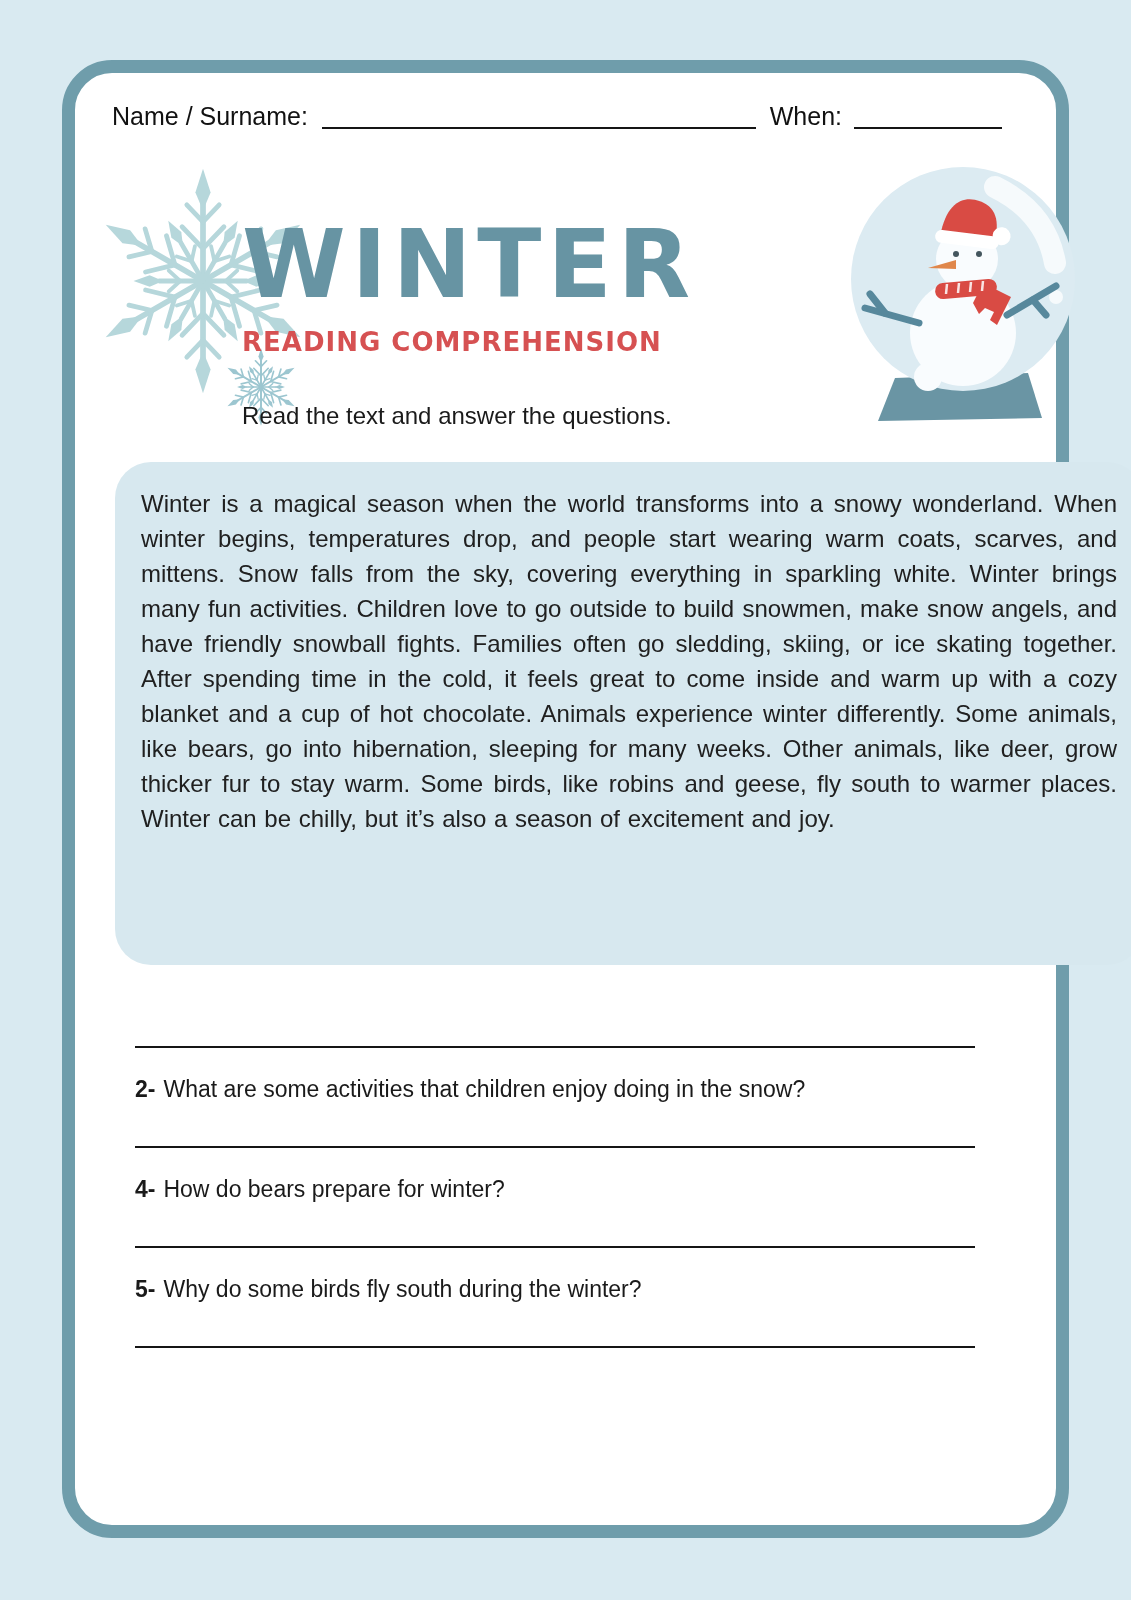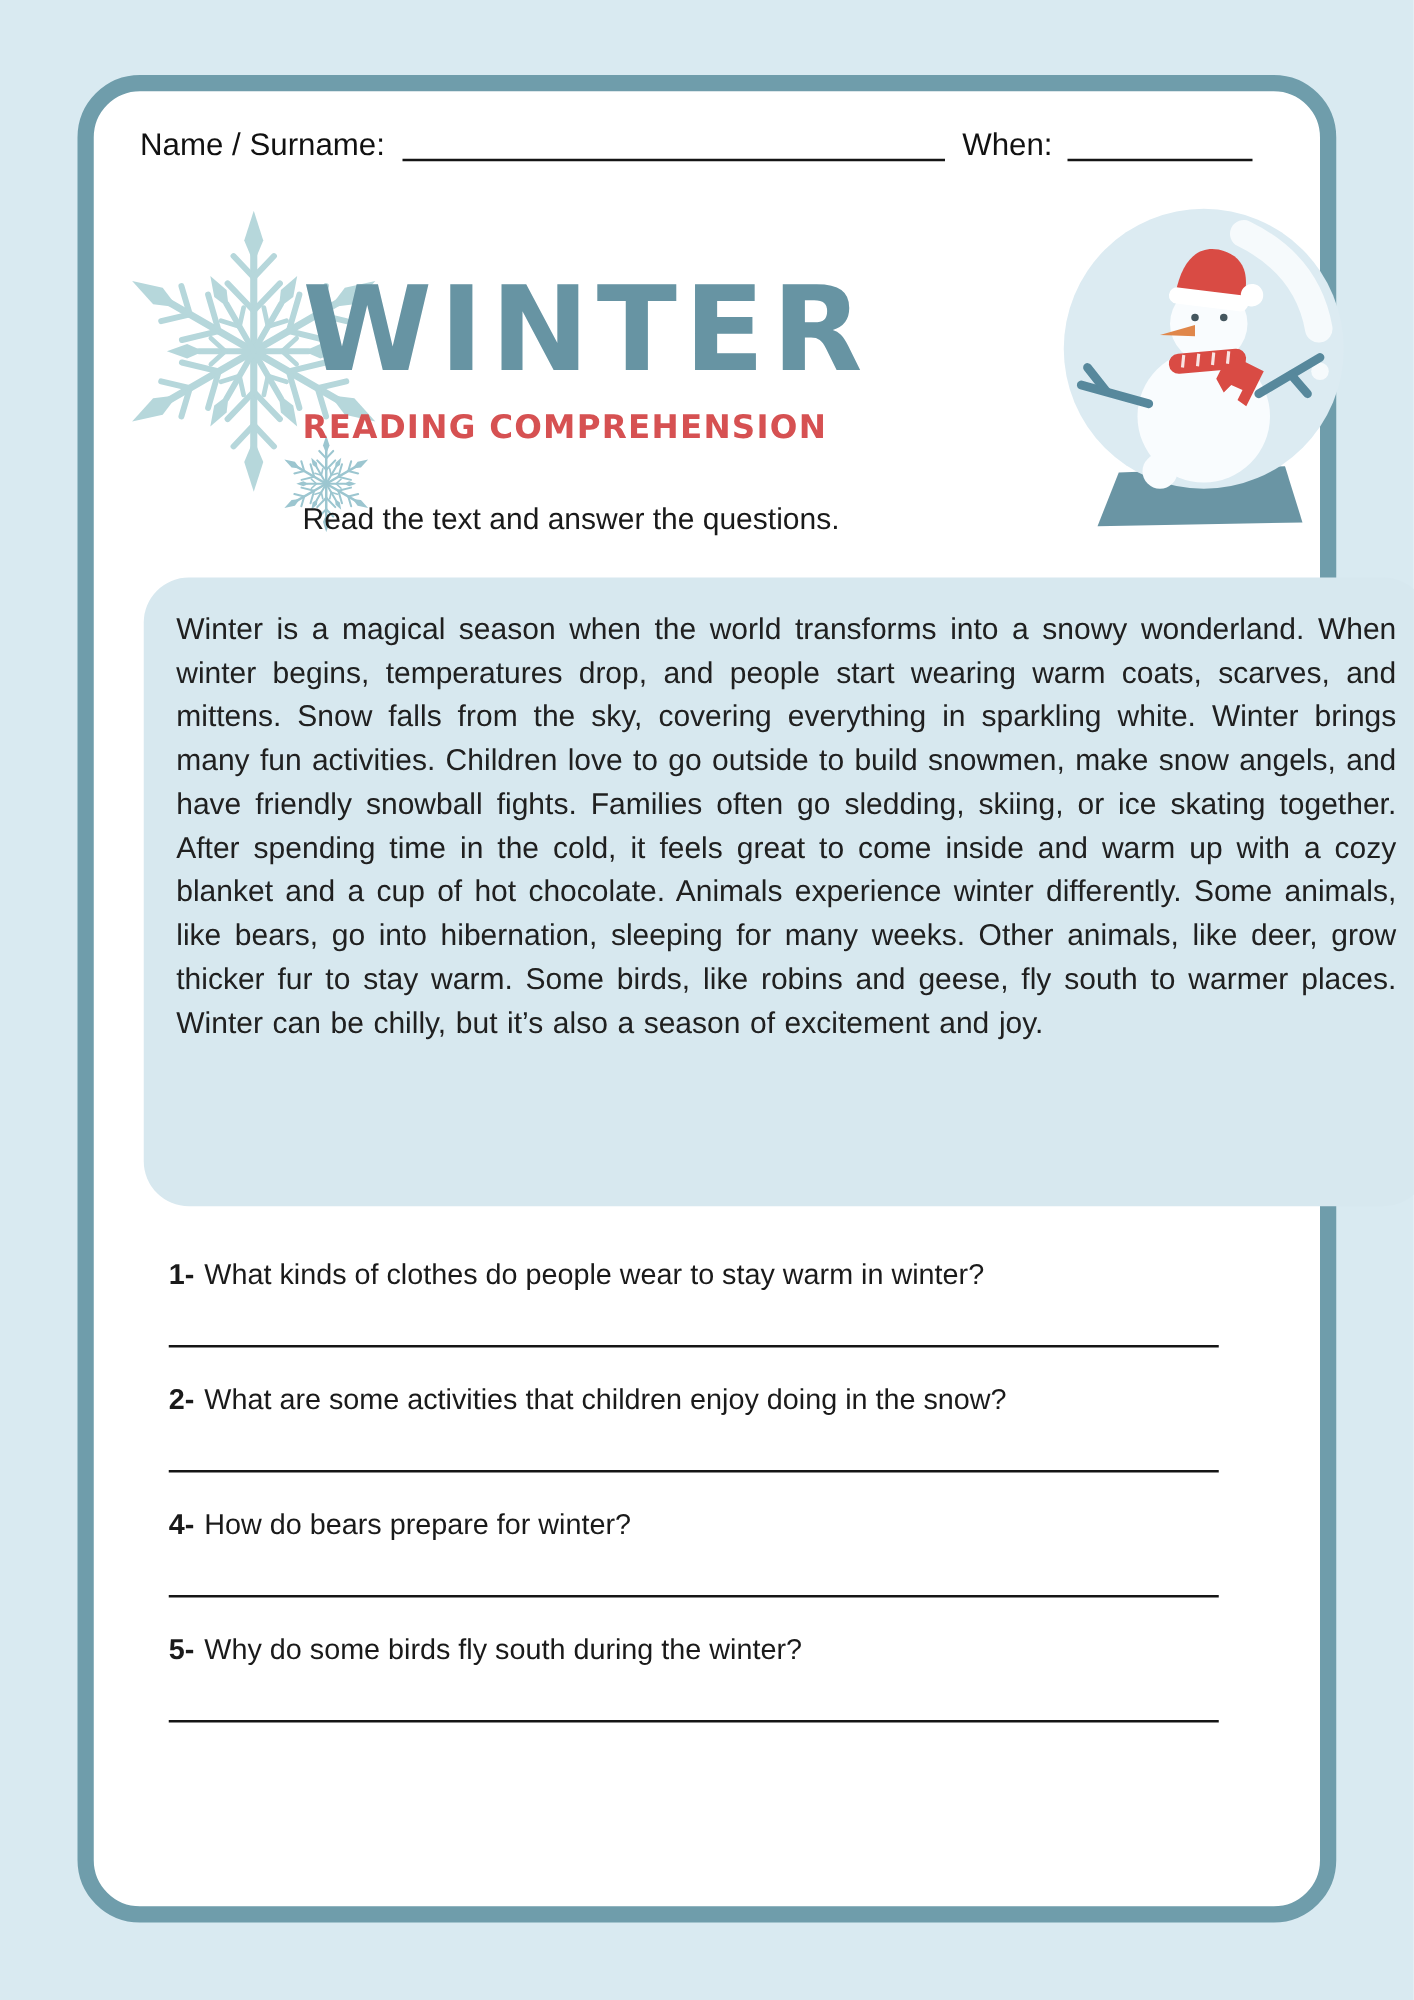--- a/index.html
+++ b/index.html
@@ -149,21 +149,20 @@
     </g>
   </svg>
 
   <div class="passage-box">
     <div class="passage-text">Winter is a magical season when the world transforms into a snowy wonderland. When winter begins, temperatures drop, and people start wearing warm coats, scarves, and mittens. Snow falls from the sky, covering everything in sparkling white. Winter brings many fun activities. Children love to go outside to build snowmen, make snow angels, and have friendly snowball fights. Families often go sledding, skiing, or ice skating together. After spending time in the cold, it feels great to come inside and warm up with a cozy blanket and a cup of hot chocolate. Animals experience winter differently. Some animals, like bears, go into hibernation, sleeping for many weeks. Other animals, like deer, grow thicker fur to stay warm. Some birds, like robins and geese, fly south to warmer places. Winter can be chilly, but it’s also a season of excitement and joy.</div>
   </div>
 
   <div class="questions">
 
     <div class="q-block">
-      <div class="q-text"><span class="q-num">1-</span><span>What kinds of clothes do people wear to stay warm in winter?</span></div>
       <div class="answer-line"></div>
     </div>
 
     <div class="q-block">
       <div class="q-text"><span class="q-num">2-</span><span>What are some activities that children enjoy doing in the snow?</span></div>
       <div class="answer-line"></div>
     </div>
 
 
     <div class="q-block">

